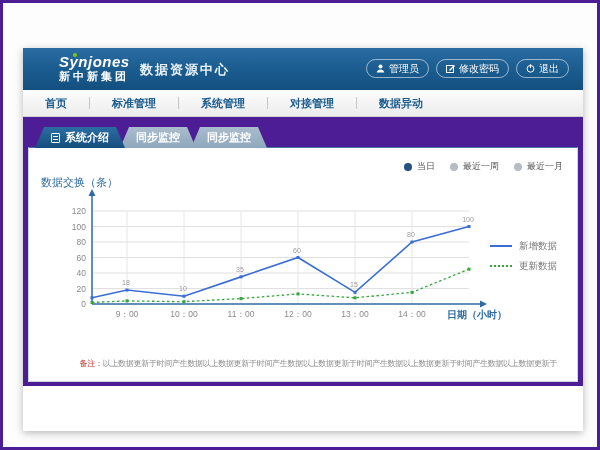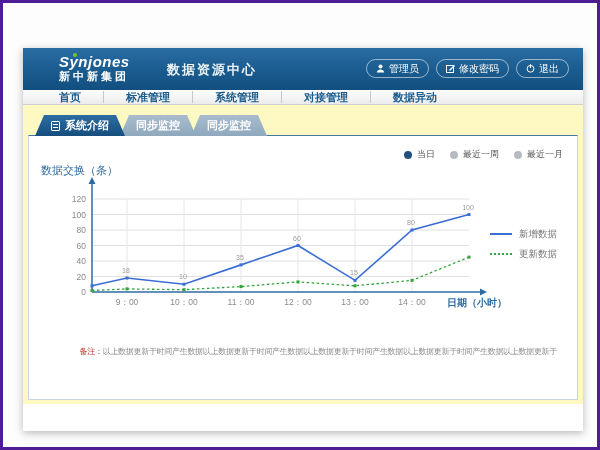--- a/index.html
+++ b/index.html
@@ -12,36 +12,36 @@
 
   
   .hdr { position:relative; height:42px;
     background:linear-gradient(#2a6da3,#1a5b8e 55%,#124f80); }
   .logo { position:absolute; left:36px; top:6px; color:#fff; }
   .logo-top { display:block; font-size:15px; font-weight:bold; font-style:italic;
     letter-spacing:.5px; line-height:16px; position:relative; }
   .logo-dot { position:absolute; left:14px; top:-1px; width:4px; height:4px;
     border-radius:50%; background:#7fc41c; }
   .logo-bottom { display:block; font-size:11px; font-weight:bold; letter-spacing:3px; line-height:13px; }
-  .app-title { position:absolute; left:144px; top:13px; color:#eaf2f8;
+  .app-title { position:absolute; left:117px; top:13px; color:#eaf2f8;
     font-size:13px; font-weight:bold; letter-spacing:2px; }
   .hdr-actions { position:absolute; right:14px; top:11px; display:flex; gap:7px; }
   .pill { display:flex; align-items:center; gap:4px; height:19px; padding:0 9px;
     border:1px solid rgba(255,255,255,.55); border-radius:10px; color:#fff;
     font-size:10px; cursor:pointer; }
   .pill svg { display:block; }
 
   
-  .nav { display:flex; align-items:center; height:15px;
-    background:linear-gradient(#fdfdfd,#ececec); border-bottom:1px solid #cfcfcf; padding-left:14px; }
+  .nav { display:flex; align-items:center; height:27px;
+    background:linear-gradient(#fdfdfd,#ececec); border-bottom:1px solid #cfcfcf; }
   .nav-item { padding:0 22px; font-size:11px; font-weight:bold; color:#1b5c8f; cursor:pointer; }
   .nav-sep { width:1px; height:12px; background:#c6c6c6; }
 
   
-  .content { position:relative; height:299px; background:#fef9c3;padding-left:36px; }
+  .content { position:relative; height:269px; background:#4c1d95;padding-left:36px; }
   .tabs { position:absolute; left:12px; top:10px; display:flex; z-index:3; }
   .tab { height:21px; line-height:21px; text-align:center; color:#fff; font-size:11px;
     font-weight:bold; padding:0 16px; margin-right:-5px; cursor:pointer;
     clip-path:polygon(9px 0,calc(100% - 9px) 0,100% 100%,0 100%); }
   .tab.active { background:linear-gradient(#2b6ea2,#164e7d); z-index:4;
     display:flex; align-items:center; gap:5px; }
   .tab.inactive { background:linear-gradient(#a9bccd,#8fa8bd); z-index:2; }
   .tab .doc { width:9px; height:10px; border:1px solid #fff; border-radius:1px; position:relative; }
   .tab .doc:before { content:""; position:absolute; left:1px; top:2px; width:5px; height:1px;
     background:#fff; box-shadow:0 3px 0 #fff; }

